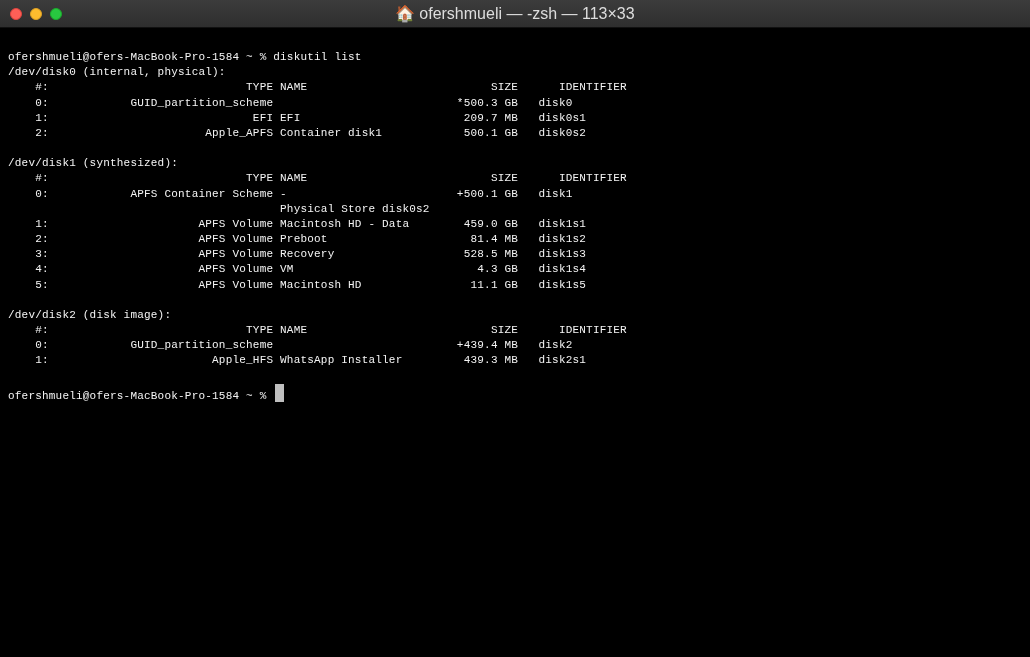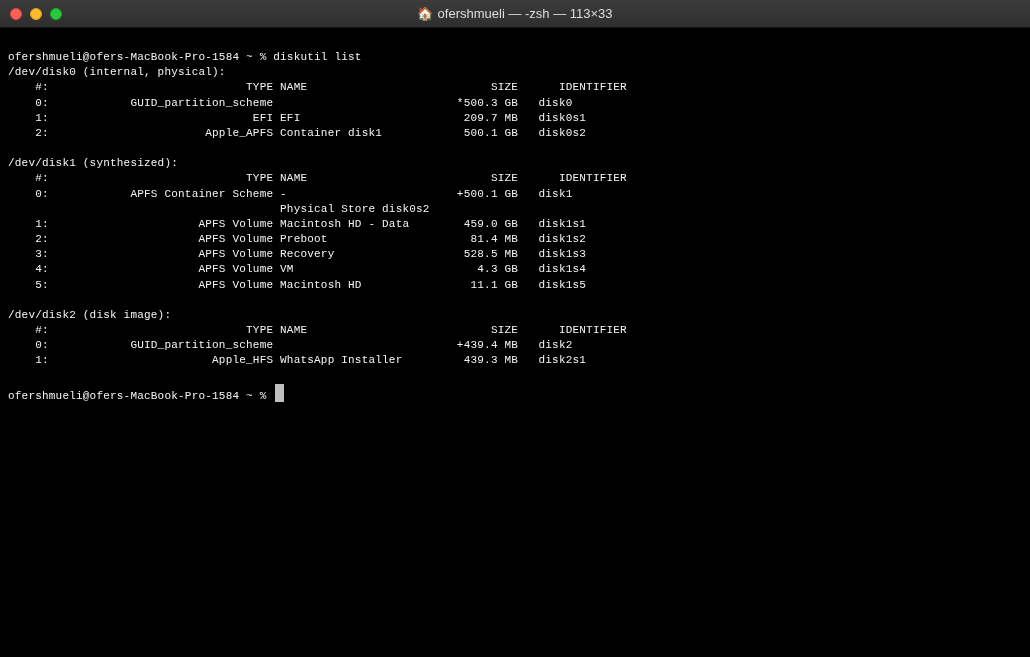--- a/index.html
+++ b/index.html
@@ -23,21 +23,21 @@
     .traffic { display: flex; gap: 8px; }
     .dot { width: 12px; height: 12px; border-radius: 50%; }
     .red    { background: #ff5f57; border: 0.5px solid #e0443e; }
     .yellow { background: #febc2e; border: 0.5px solid #dea123; }
     .green  { background: #28c840; border: 0.5px solid #1aad2b; }
     .title-center {
       position: absolute;
       left: 0; right: 0;
       text-align: center;
       color: #ddd;
-      font-size: 13px;
+      font-size: 16px;
       font-family: -apple-system, BlinkMacSystemFont, sans-serif;
       pointer-events: none;
     }
     .title-center .house { margin-right: 4px; }
     .term {
       padding: 22px 8px 8px 8px;
       color: #f5f5f5;
       font-size: 11px;
       line-height: 1.38;
       white-space: pre;

